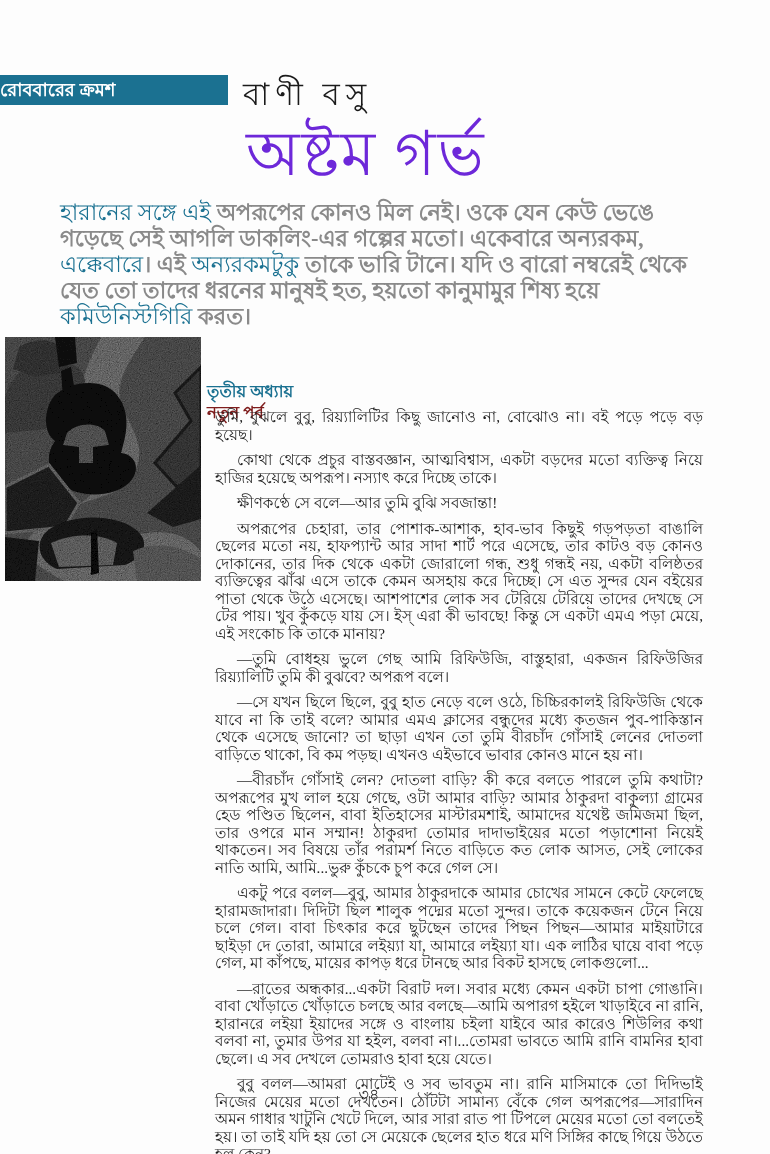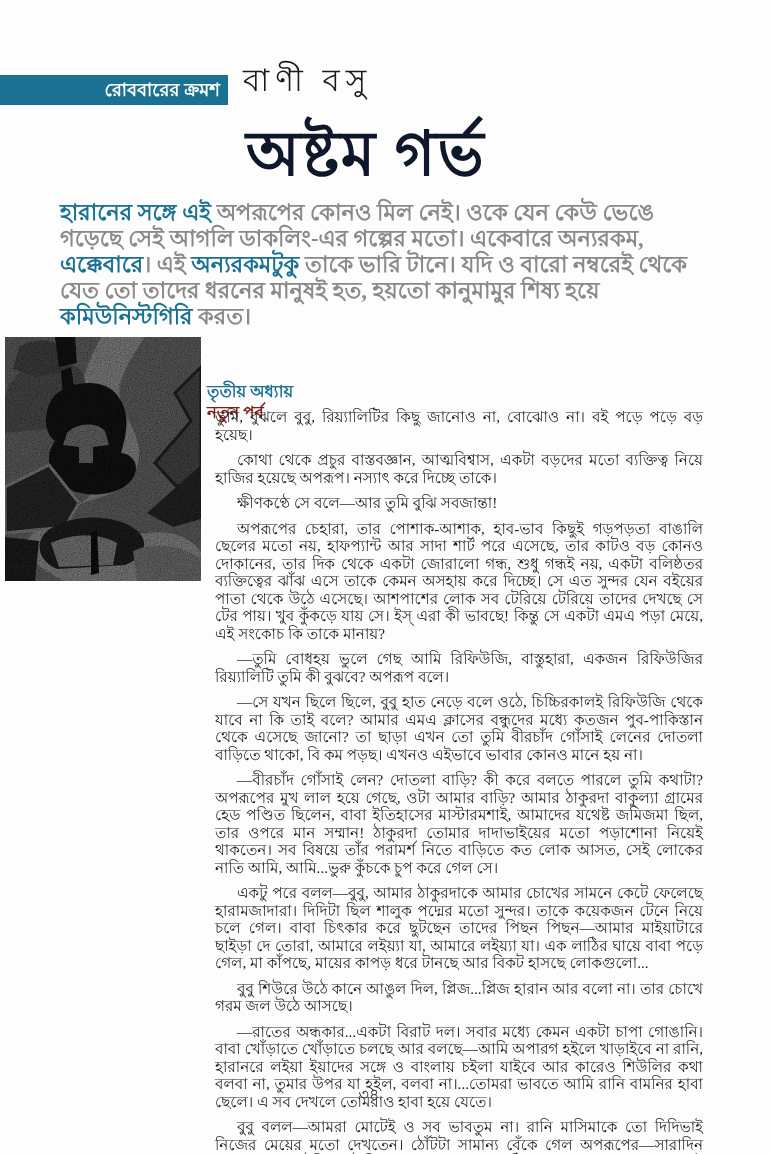--- a/index.html
+++ b/index.html
@@ -16,41 +16,41 @@
     font-family:"Liberation Serif","DejaVu Serif",serif;
     overflow:hidden;
   }
   
   .series-bar{
     position:absolute;left:0;top:75px;width:228px;height:30px;
     background:var(--teal);
     color:#ffffff;
     font-family:"Liberation Sans","DejaVu Sans",sans-serif;
     font-weight:bold;font-size:18px;line-height:30px;
-    text-align:right;padding-right:8px;box-sizing:border-box;
+    padding-right:8px;box-sizing:border-box;
   }
   .author{
-    position:absolute;left:243px;top:56px;
+    position:absolute;left:243px;top:70px;
     font-size:31px;color:#1a1a1a;letter-spacing:6px;
     font-family:"Liberation Serif","DejaVu Serif",serif;
   }
   .main-title{
     position:absolute;left:246px;top:106px;
-    font-size:62px;font-weight:bold;color:#0f172a;
+    font-size:62px;font-weight:normal;color:#6d28d9;
     letter-spacing:2px;
     font-family:"Liberation Serif","DejaVu Serif",serif;
   }
   
   .intro{
     position:absolute;left:60px;top:200px;width:656px;
     font-size:22.5px;line-height:26px;
     color:var(--intro-gray);font-weight:600;
     text-align:left;
   }
-  .intro .hl{color:var(--teal);font-weight:700;}
+  .intro .hl{color:var(--teal);font-weight:400;}
   
   .artwork{
     position:absolute;left:5px;top:337px;width:196px;height:244px;
   }
   .artwork svg{display:block;width:100%;height:100%;}
   
   .chapter{
     position:absolute;left:207px;top:342px;width:504px;
     font-size:16.5px;line-height:21px;margin-top:39px;
   }
@@ -135,21 +135,20 @@
 
   <div class="body-text">
       <p class="para">তুমি, বুঝলে বুবু, রিয়্যালিটির কিছু জানোও না, বোঝোও না। বই পড়ে পড়ে বড় হয়েছ।</p>
       <p class="para indent">কোথা থেকে প্রচুর বাস্তবজ্ঞান, আত্মবিশ্বাস, একটা বড়দের মতো ব্যক্তিত্ব নিয়ে হাজির হয়েছে অপরূপ। নস্যাৎ করে দিচ্ছে তাকে।</p>
       <p class="para indent">ক্ষীণকণ্ঠে সে বলে—আর তুমি বুঝি সবজান্তা!</p>
       <p class="para indent">অপরূপের চেহারা, তার পোশাক-আশাক, হাব-ভাব কিছুই গড়পড়তা বাঙালি ছেলের মতো নয়, হাফপ্যান্ট আর সাদা শার্ট পরে এসেছে, তার কাটও বড় কোনও দোকানের, তার দিক থেকে একটা জোরালো গন্ধ, শুধু গন্ধই নয়, একটা বলিষ্ঠতর ব্যক্তিত্বের ঝাঁঝ এসে তাকে কেমন অসহায় করে দিচ্ছে। সে এত সুন্দর যেন বইয়ের পাতা থেকে উঠে এসেছে। আশপাশের লোক সব টেরিয়ে টেরিয়ে তাদের দেখছে সে টের পায়। খুব কুঁকড়ে যায় সে। ইস্ এরা কী ভাবছে! কিন্তু সে একটা এমএ পড়া মেয়ে, এই সংকোচ কি তাকে মানায়?</p>
       <p class="para indent">—তুমি বোধহয় ভুলে গেছ আমি রিফিউজি, বাস্তুহারা, একজন রিফিউজির রিয়্যালিটি তুমি কী বুঝবে? অপরূপ বলে।</p>
       <p class="para indent">—সে যখন ছিলে ছিলে, বুবু হাত নেড়ে বলে ওঠে, চিচ্চিরকালই রিফিউজি থেকে যাবে না কি তাই বলে? আমার এমএ ক্লাসের বন্ধুদের মধ্যে কতজন পুব-পাকিস্তান থেকে এসেছে জানো? তা ছাড়া এখন তো তুমি বীরচাঁদ গোঁসাই লেনের দোতলা বাড়িতে থাকো, বি কম পড়ছ। এখনও এইভাবে ভাবার কোনও মানে হয় না।</p>
       <p class="para indent">—বীরচাঁদ গোঁসাই লেন? দোতলা বাড়ি? কী করে বলতে পারলে তুমি কথাটা? অপরূপের মুখ লাল হয়ে গেছে, ওটা আমার বাড়ি? আমার ঠাকুরদা বাকুল্যা গ্রামের হেড পণ্ডিত ছিলেন, বাবা ইতিহাসের মাস্টারমশাই, আমাদের যথেষ্ট জমিজমা ছিল, তার ওপরে মান সম্মান! ঠাকুরদা তোমার দাদাভাইয়ের মতো পড়াশোনা নিয়েই থাকতেন। সব বিষয়ে তাঁর পরামর্শ নিতে বাড়িতে কত লোক আসত, সেই লোকের নাতি আমি, আমি...ভুরু কুঁচকে চুপ করে গেল সে।</p>
       <p class="para indent">একটু পরে বলল—বুবু, আমার ঠাকুরদাকে আমার চোখের সামনে কেটে ফেলেছে হারামজাদারা। দিদিটা ছিল শালুক পদ্মের মতো সুন্দর। তাকে কয়েকজন টেনে নিয়ে চলে গেল। বাবা চিৎকার করে ছুটছেন তাদের পিছন পিছন—আমার মাইয়াটারে ছাইড়া দে তোরা, আমারে লইয়্যা যা, আমারে লইয়্যা যা। এক লাঠির ঘায়ে বাবা পড়ে গেল, মা কাঁপছে, মায়ের কাপড় ধরে টানছে আর বিকট হাসছে লোকগুলো...</p>
-      <p class="para indent">বুবু শিউরে উঠে কানে আঙুল দিল, প্লিজ...প্লিজ হারান আর বলো না। তার চোখে গরম জল উঠে আসছে।</p>
       <p class="para indent">—রাতের অন্ধকার...একটা বিরাট দল। সবার মধ্যে কেমন একটা চাপা গোঙানি। বাবা খোঁড়াতে খোঁড়াতে চলছে আর বলছে—আমি অপারগ হইলে খাড়াইবে না রানি, হারানরে লইয়া ইয়াদের সঙ্গে ও বাংলায় চইলা যাইবে আর কারেও শিউলির কথা বলবা না, তুমার উপর যা হইল, বলবা না।...তোমরা ভাবতে আমি রানি বামনির হাবা ছেলে। এ সব দেখলে তোমরাও হাবা হয়ে যেতে।</p>
       <p class="para indent">বুবু বলল—আমরা মোটেই ও সব ভাবতুম না। রানি মাসিমাকে তো দিদিভাই নিজের মেয়ের মতো দেখতেন। ঠোঁটটা সামান্য বেঁকে গেল অপরূপের—সারাদিন অমন গাধার খাটুনি খেটে দিলে, আর সারা রাত পা টিপলে মেয়ের মতো তো বলতেই হয়। তা তাই যদি হয় তো সে মেয়েকে ছেলের হাত ধরে মণি সিঙ্গির কাছে গিয়ে উঠতে হল কেন?</p>
       <p class="para indent">—কেন? বুবু প্রায় ফিসফিস করে বলল, সত্যিই তো কেন দিদিভাইকে ছেড়ে মাসিমা ওখানে গেলেন? ওই জ্যাঠামশাই একদম লোক ভাল না।</p>
       <p class="para indent">—তুমি কী করে জানলে?</p>
       <p class="para indent">—সবাই বলে।</p>
     </div>
 
   <div class="page-number">৩৪</div>
 
 </div>

